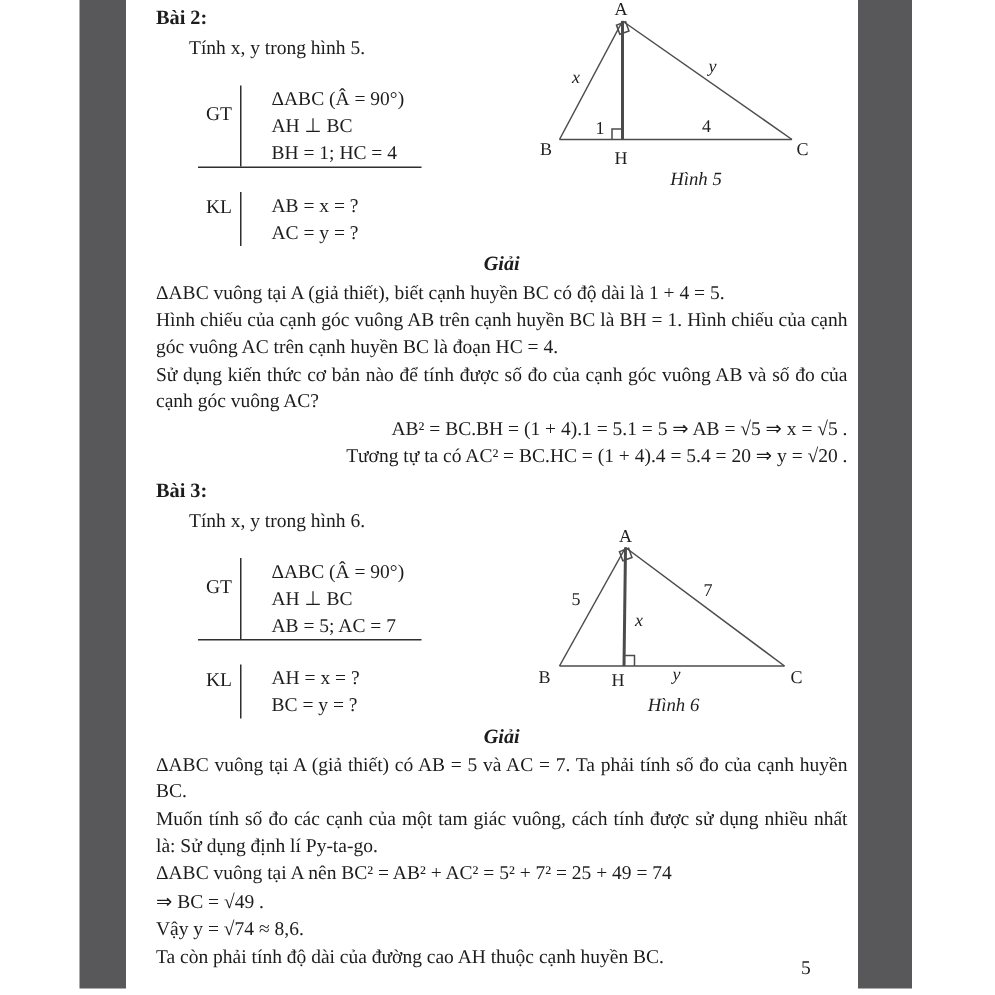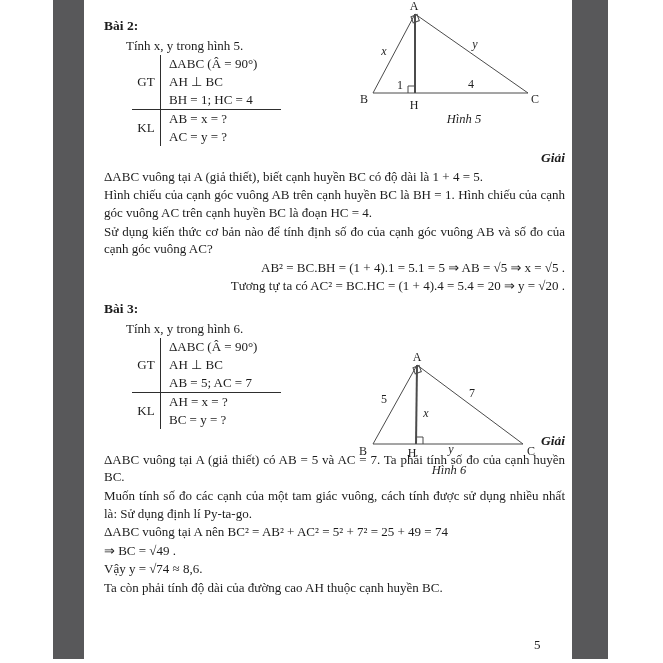--- a/index.html
+++ b/index.html
@@ -17,21 +17,21 @@
     top: 0;
     height: 659px;
     background: #58585a;
   }
   .strip-left  { left: 53px;  width: 31px; }
   .strip-right { left: 572px; width: 36px; }
 
   .content {
     position: absolute;
     left: 104px;
-    top: 14px;
+    top: 0;
     width: 461px;
     font-size: 13px;
     line-height: 17.6px;
   }
   .bai {
     font-weight: bold;
     font-size: 13.5px;
     margin: 0;
   }
   .bai2 { margin-top: 3px; }
@@ -47,25 +47,26 @@
   .gtkl .row { display: flex; }
   .gtkl .row-bottom { border-top: 1.3px solid #2e2e2e; }
   .gtkl .lbl {
     width: 28px;
     display: flex;
     align-items: center;
     justify-content: center;
   }
   .gtkl .cell {
     border-left: 1.3px solid #2e2e2e;
-    padding-left: 8px;
+    padding-left: 20px;
     flex: 1;
+    margin-top: 16px;
   }
   .giai {
-    text-align: right;
+    text-align: center;
     font-weight: bold;
     font-style: italic;
     font-size: 13.5px;
     margin: 3px 0 1px 0;
   }
   p.sol {
     margin: 1px 0 0 0;
     text-align: justify;
   }
   p.noj { text-align: left; }
@@ -115,21 +116,21 @@
         <div class="cell">
           <div>AB = x = ?</div>
           <div>AC = y = ?</div>
         </div>
       </div>
     </div>
 
     <div class="giai">Giải</div>
     <p class="sol noj">ΔABC vuông tại A (giả thiết), biết cạnh huyền BC có độ dài là 1 + 4 = 5.</p>
     <p class="sol">Hình chiếu của cạnh góc vuông AB trên cạnh huyền BC là BH = 1. Hình chiếu của cạnh góc vuông AC trên cạnh huyền BC là đoạn HC = 4.</p>
-    <p class="sol">Sử dụng kiến thức cơ bản nào để tính định số đo của cạnh góc vuông AB và số đo của cạnh góc vuông AC?</p>
+    <p class="sol">Sử dụng kiến thức cơ bản nào để tính được số đo của cạnh góc vuông AB và số đo của cạnh góc vuông AC?</p>
     <p class="sol f1">AB² = BC.BH = (1 + 4).1 = 5.1 = 5 ⇒ AB = √5 ⇒ x = √5 .</p>
     <p class="sol f2">Tương tự ta có AC² = BC.HC = (1 + 4).4 = 5.4 = 20 ⇒ y = √20 .</p>
 
     <p class="bai bai3">Bài 3:</p>
     <p class="subtitle">Tính x, y trong hình 6.</p>
 
     <div class="gtkl">
       <div class="row row-top">
         <div class="lbl">GT</div>
         <div class="cell">

